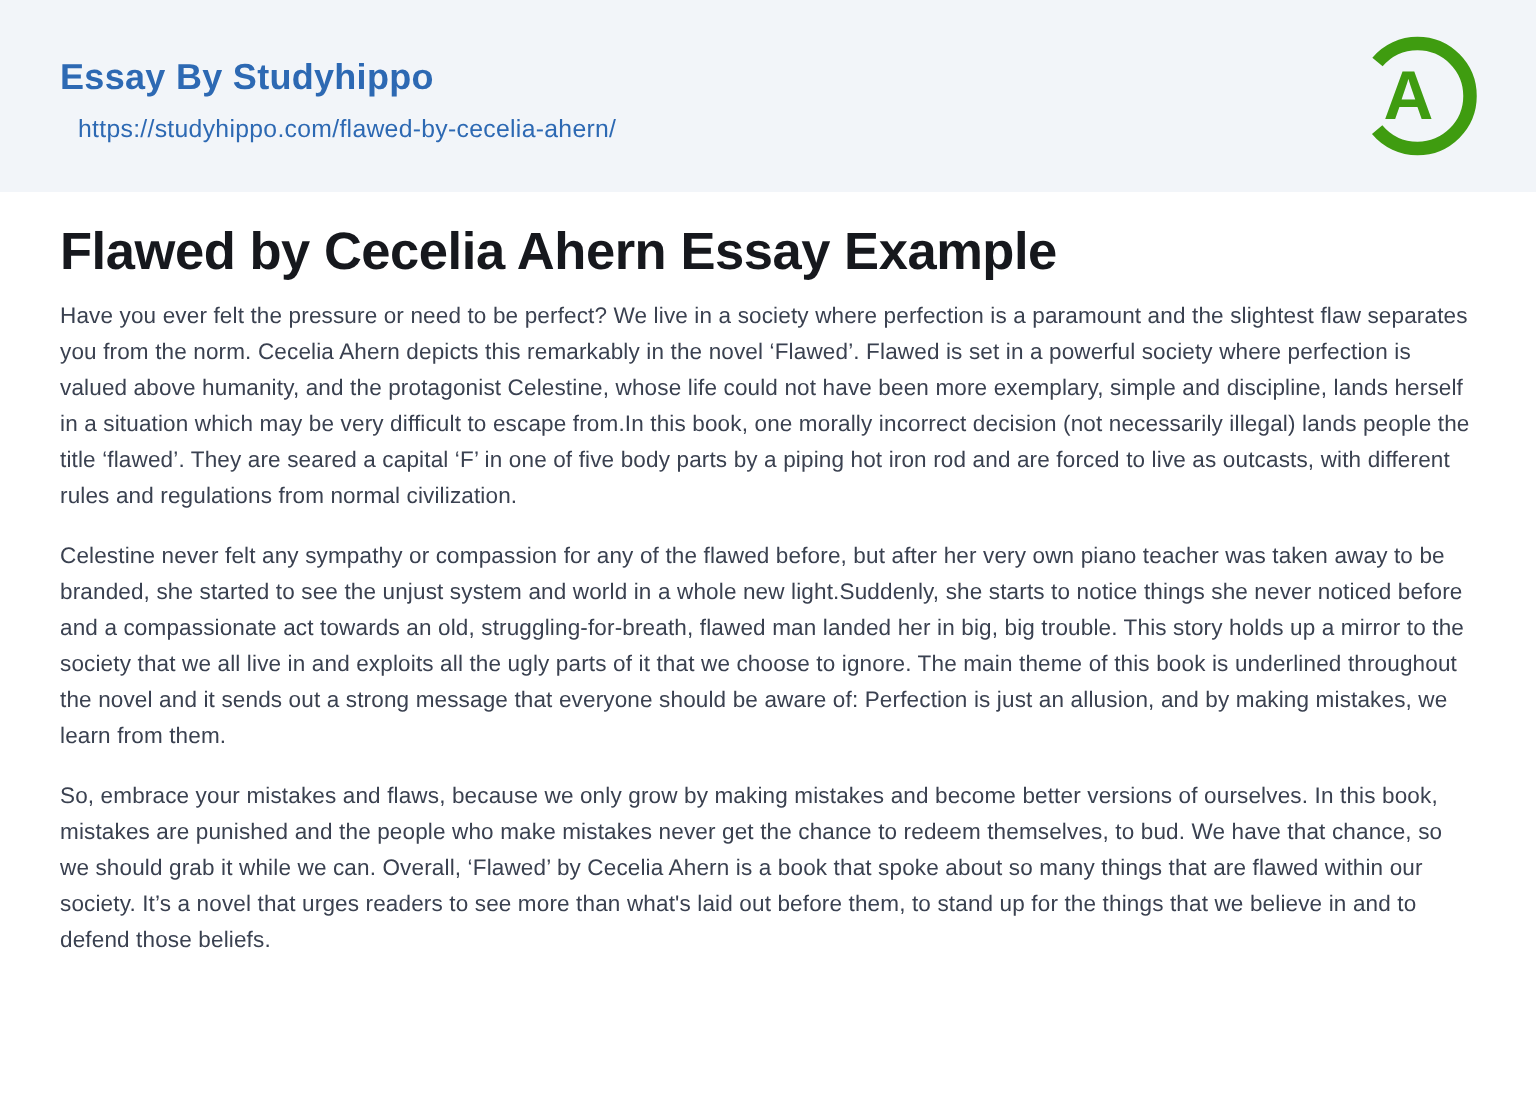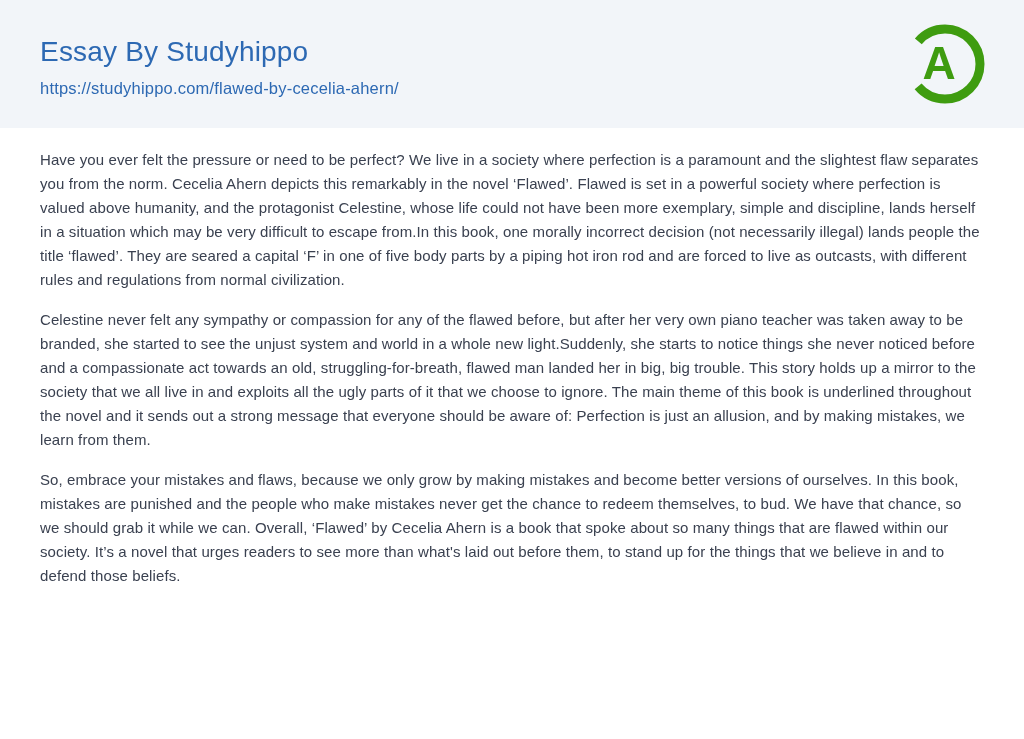--- a/index.html
+++ b/index.html
@@ -17,34 +17,35 @@
     background: var(--header-bg, #f2f5f9);
     height: 128px;
     padding: 0 39px 0 40px;
     display: flex;
     align-items: center;
     justify-content: space-between;
   }
   .header-text { display: flex; flex-direction: column; padding-top: 6px; }
   .site-name {
     color: var(--link-blue, #2d69b3);
-    font-size: 28px;
-    font-weight: 400;
+    font-size: 24px;
+    font-weight: 700;
     letter-spacing: 0.2px;
     text-decoration: none;
     margin: 0 0 12px 0;
     line-height: 1.1;
   }
   .site-url {
     color: var(--link-blue, #2d69b3);
     font-size: 16.5px;
     font-weight: 500;
     letter-spacing: 0.2px;
     text-decoration: none;
     line-height: 1.1;
+    margin-left: 12px;
   }
   .logo { width: 80px; height: 80px; display: block; cursor: pointer; }
   .logo svg { display: block; }
 
   
   .article {
     padding: 20px 40px 0 40px;
   }
   .essay-title {
     margin: 0 0 11px 0;
@@ -74,16 +75,17 @@
   <div class="logo">
     <svg width="80" height="80" viewBox="0 0 80 80">
 
       <circle cx="40" cy="40" r="35" fill="none" stroke="#3f9c10" stroke-width="9" stroke-dasharray="85.5 48.9"></circle>
       <text x="34" y="43" text-anchor="middle" dominant-baseline="middle" font-family="Liberation Sans, sans-serif" font-size="46" font-weight="bold" fill="#3f9c10">A</text>
     </svg>
   </div>
 </header>
 
 <main class="article">
+  <h1 class="essay-title">Flawed by Cecelia Ahern Essay Example</h1>
   <p class="essay-paragraph">Have you ever felt the pressure or need to be perfect? We live in a society where perfection is a paramount and the slightest flaw separates you from the norm. Cecelia Ahern depicts this remarkably in the novel ‘Flawed’. Flawed is set in a powerful society where perfection is valued above humanity, and the protagonist Celestine, whose life could not have been more exemplary, simple and discipline, lands herself in a situation which may be very difficult to escape from.In this book, one morally incorrect decision (not necessarily illegal) lands people the title ‘flawed’. They are seared a capital ‘F’ in one of five body parts by a piping hot iron rod and are forced to live as outcasts, with different rules and regulations from normal civilization.</p>
   <p class="essay-paragraph">Celestine never felt any sympathy or compassion for any of the flawed before, but after her very own piano teacher was taken away to be branded, she started to see the unjust system and world in a whole new light.Suddenly, she starts to notice things she never noticed before and a compassionate act towards an old, struggling-for-breath, flawed man landed her in big, big trouble. This story holds up a mirror to the society that we all live in and exploits all the ugly parts of it that we choose to ignore. The main theme of this book is underlined throughout the novel and it sends out a strong message that everyone should be aware of: Perfection is just an allusion, and by making mistakes, we learn from them.</p>
   <p class="essay-paragraph">So, embrace your mistakes and flaws, because we only grow by making mistakes and become better versions of ourselves. In this book, mistakes are punished and the people who make mistakes never get the chance to redeem themselves, to bud. We have that chance, so we should grab it while we can. Overall, ‘Flawed’ by Cecelia Ahern is a book that spoke about so many things that are flawed within our society. It’s a novel that urges readers to see more than what's laid out before them, to stand up for the things that we believe in and to defend those beliefs.</p>
 </main>
 
 </body></html>

